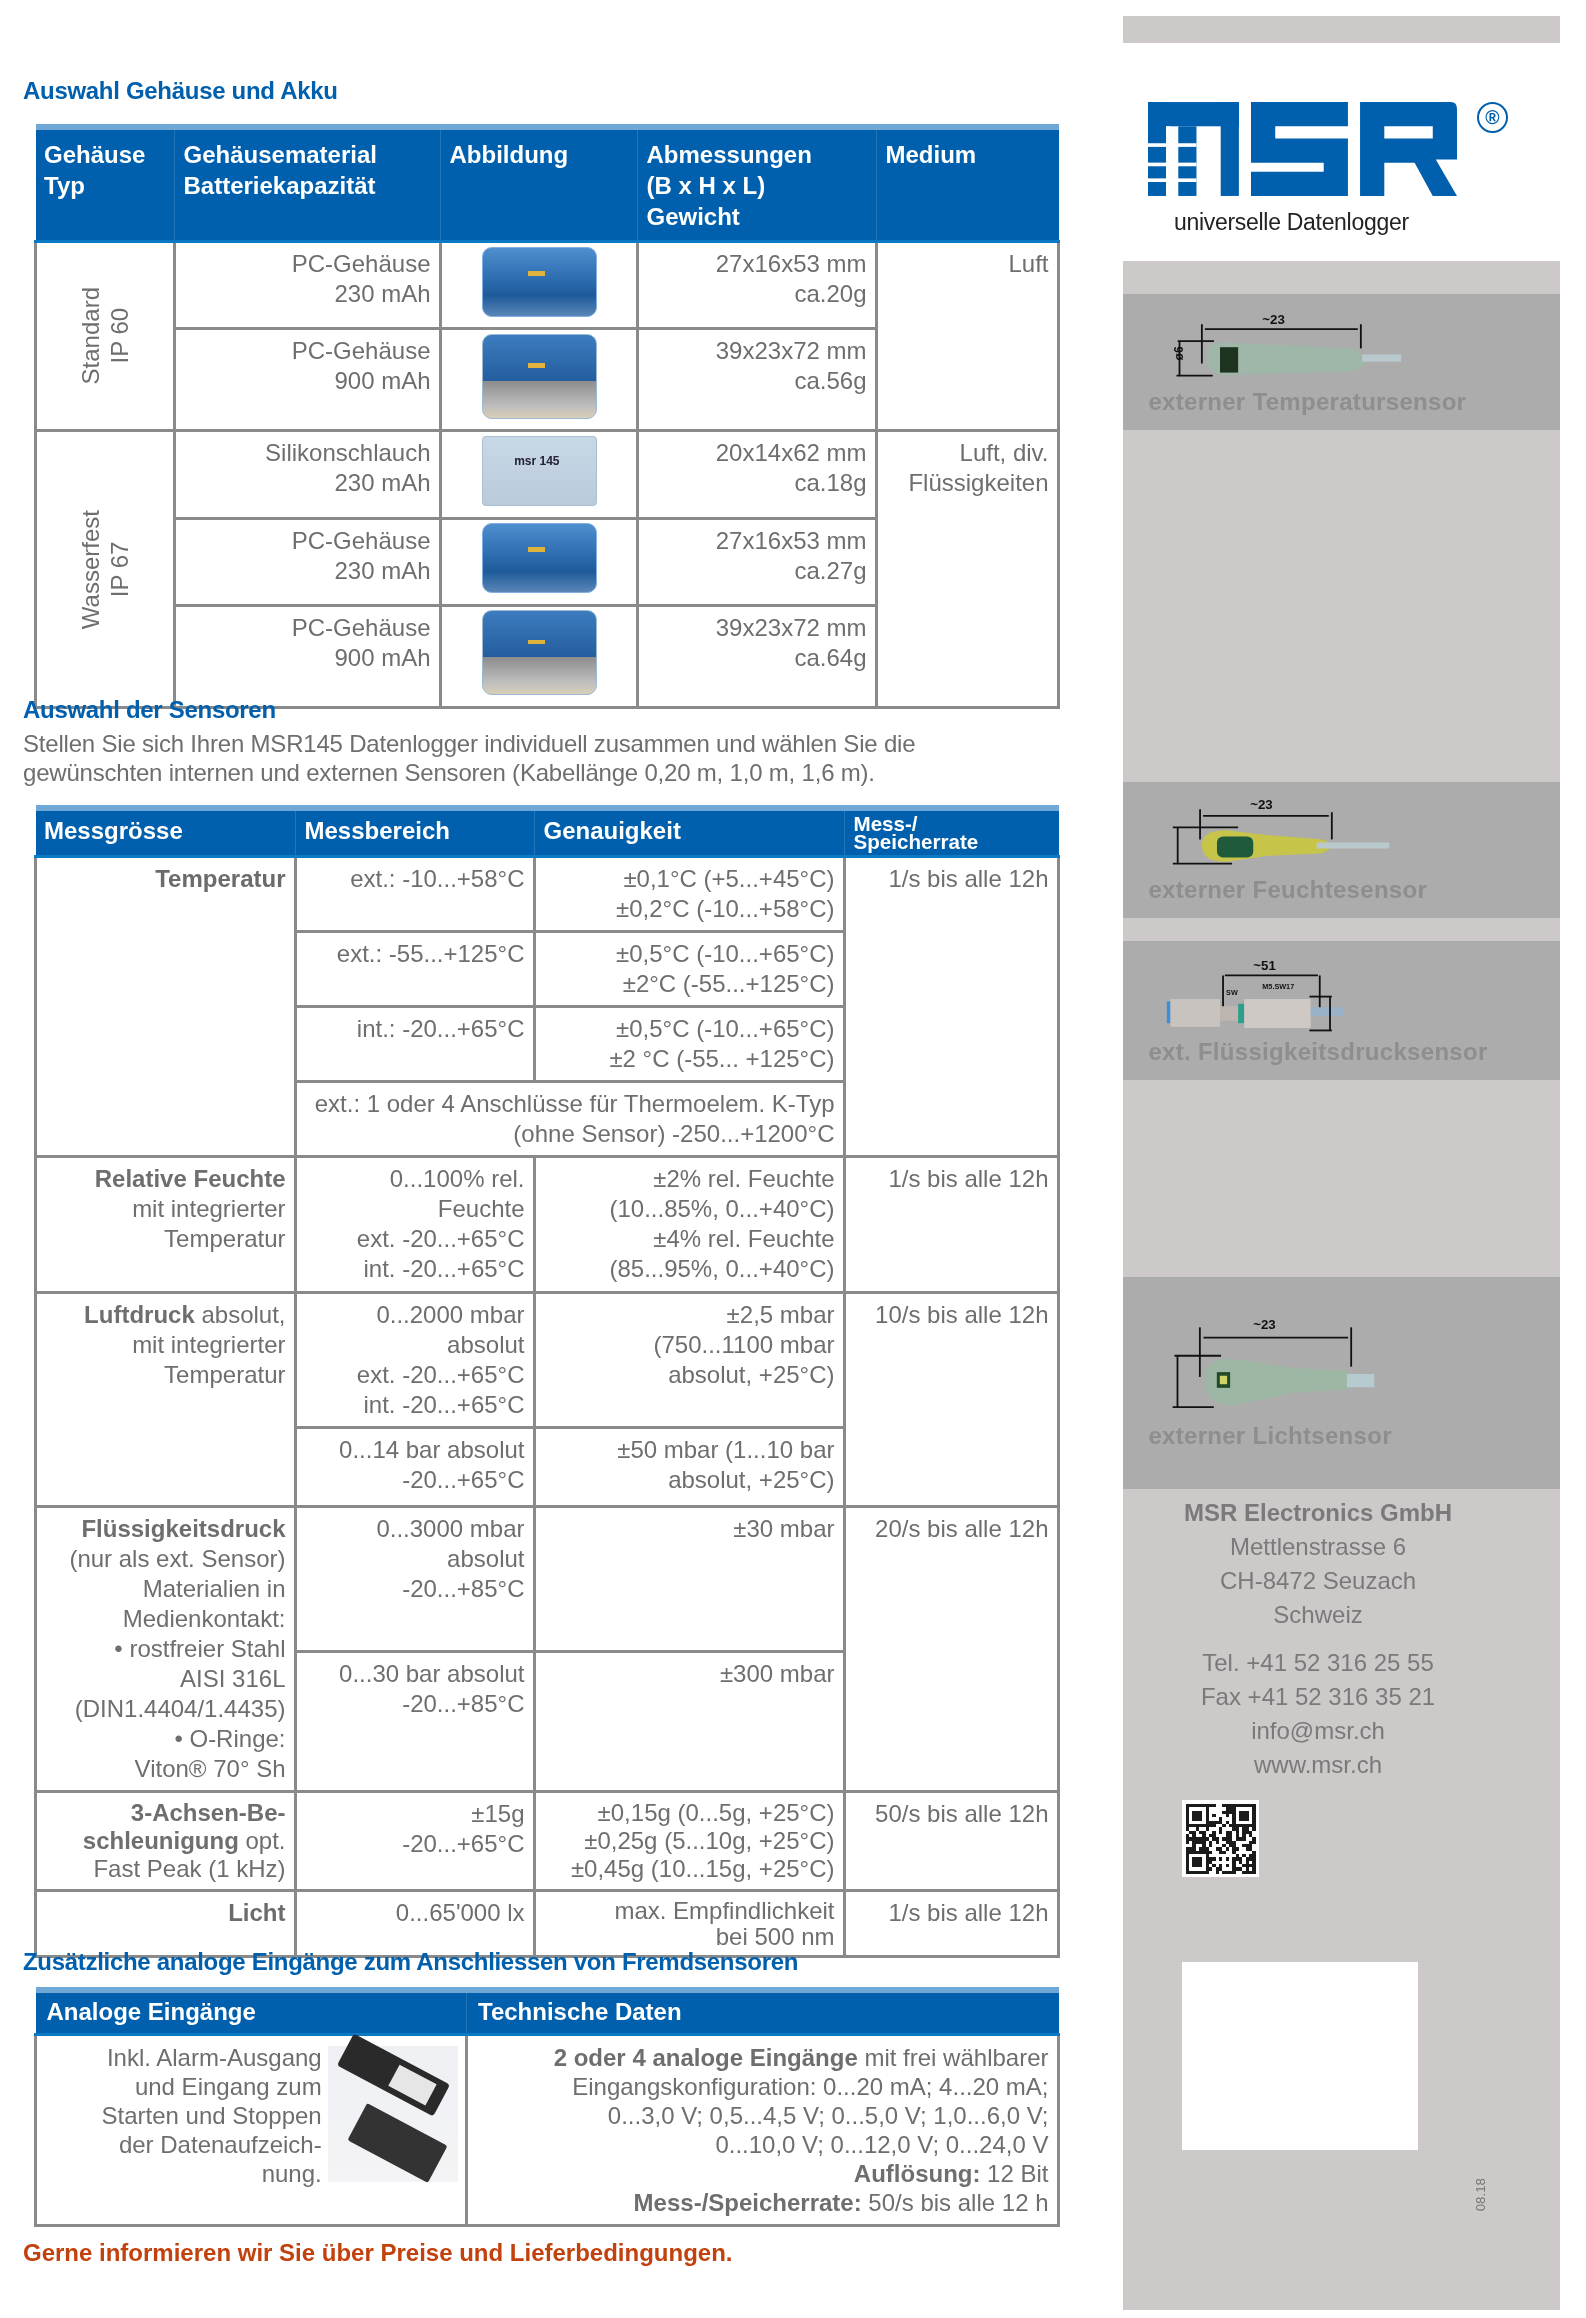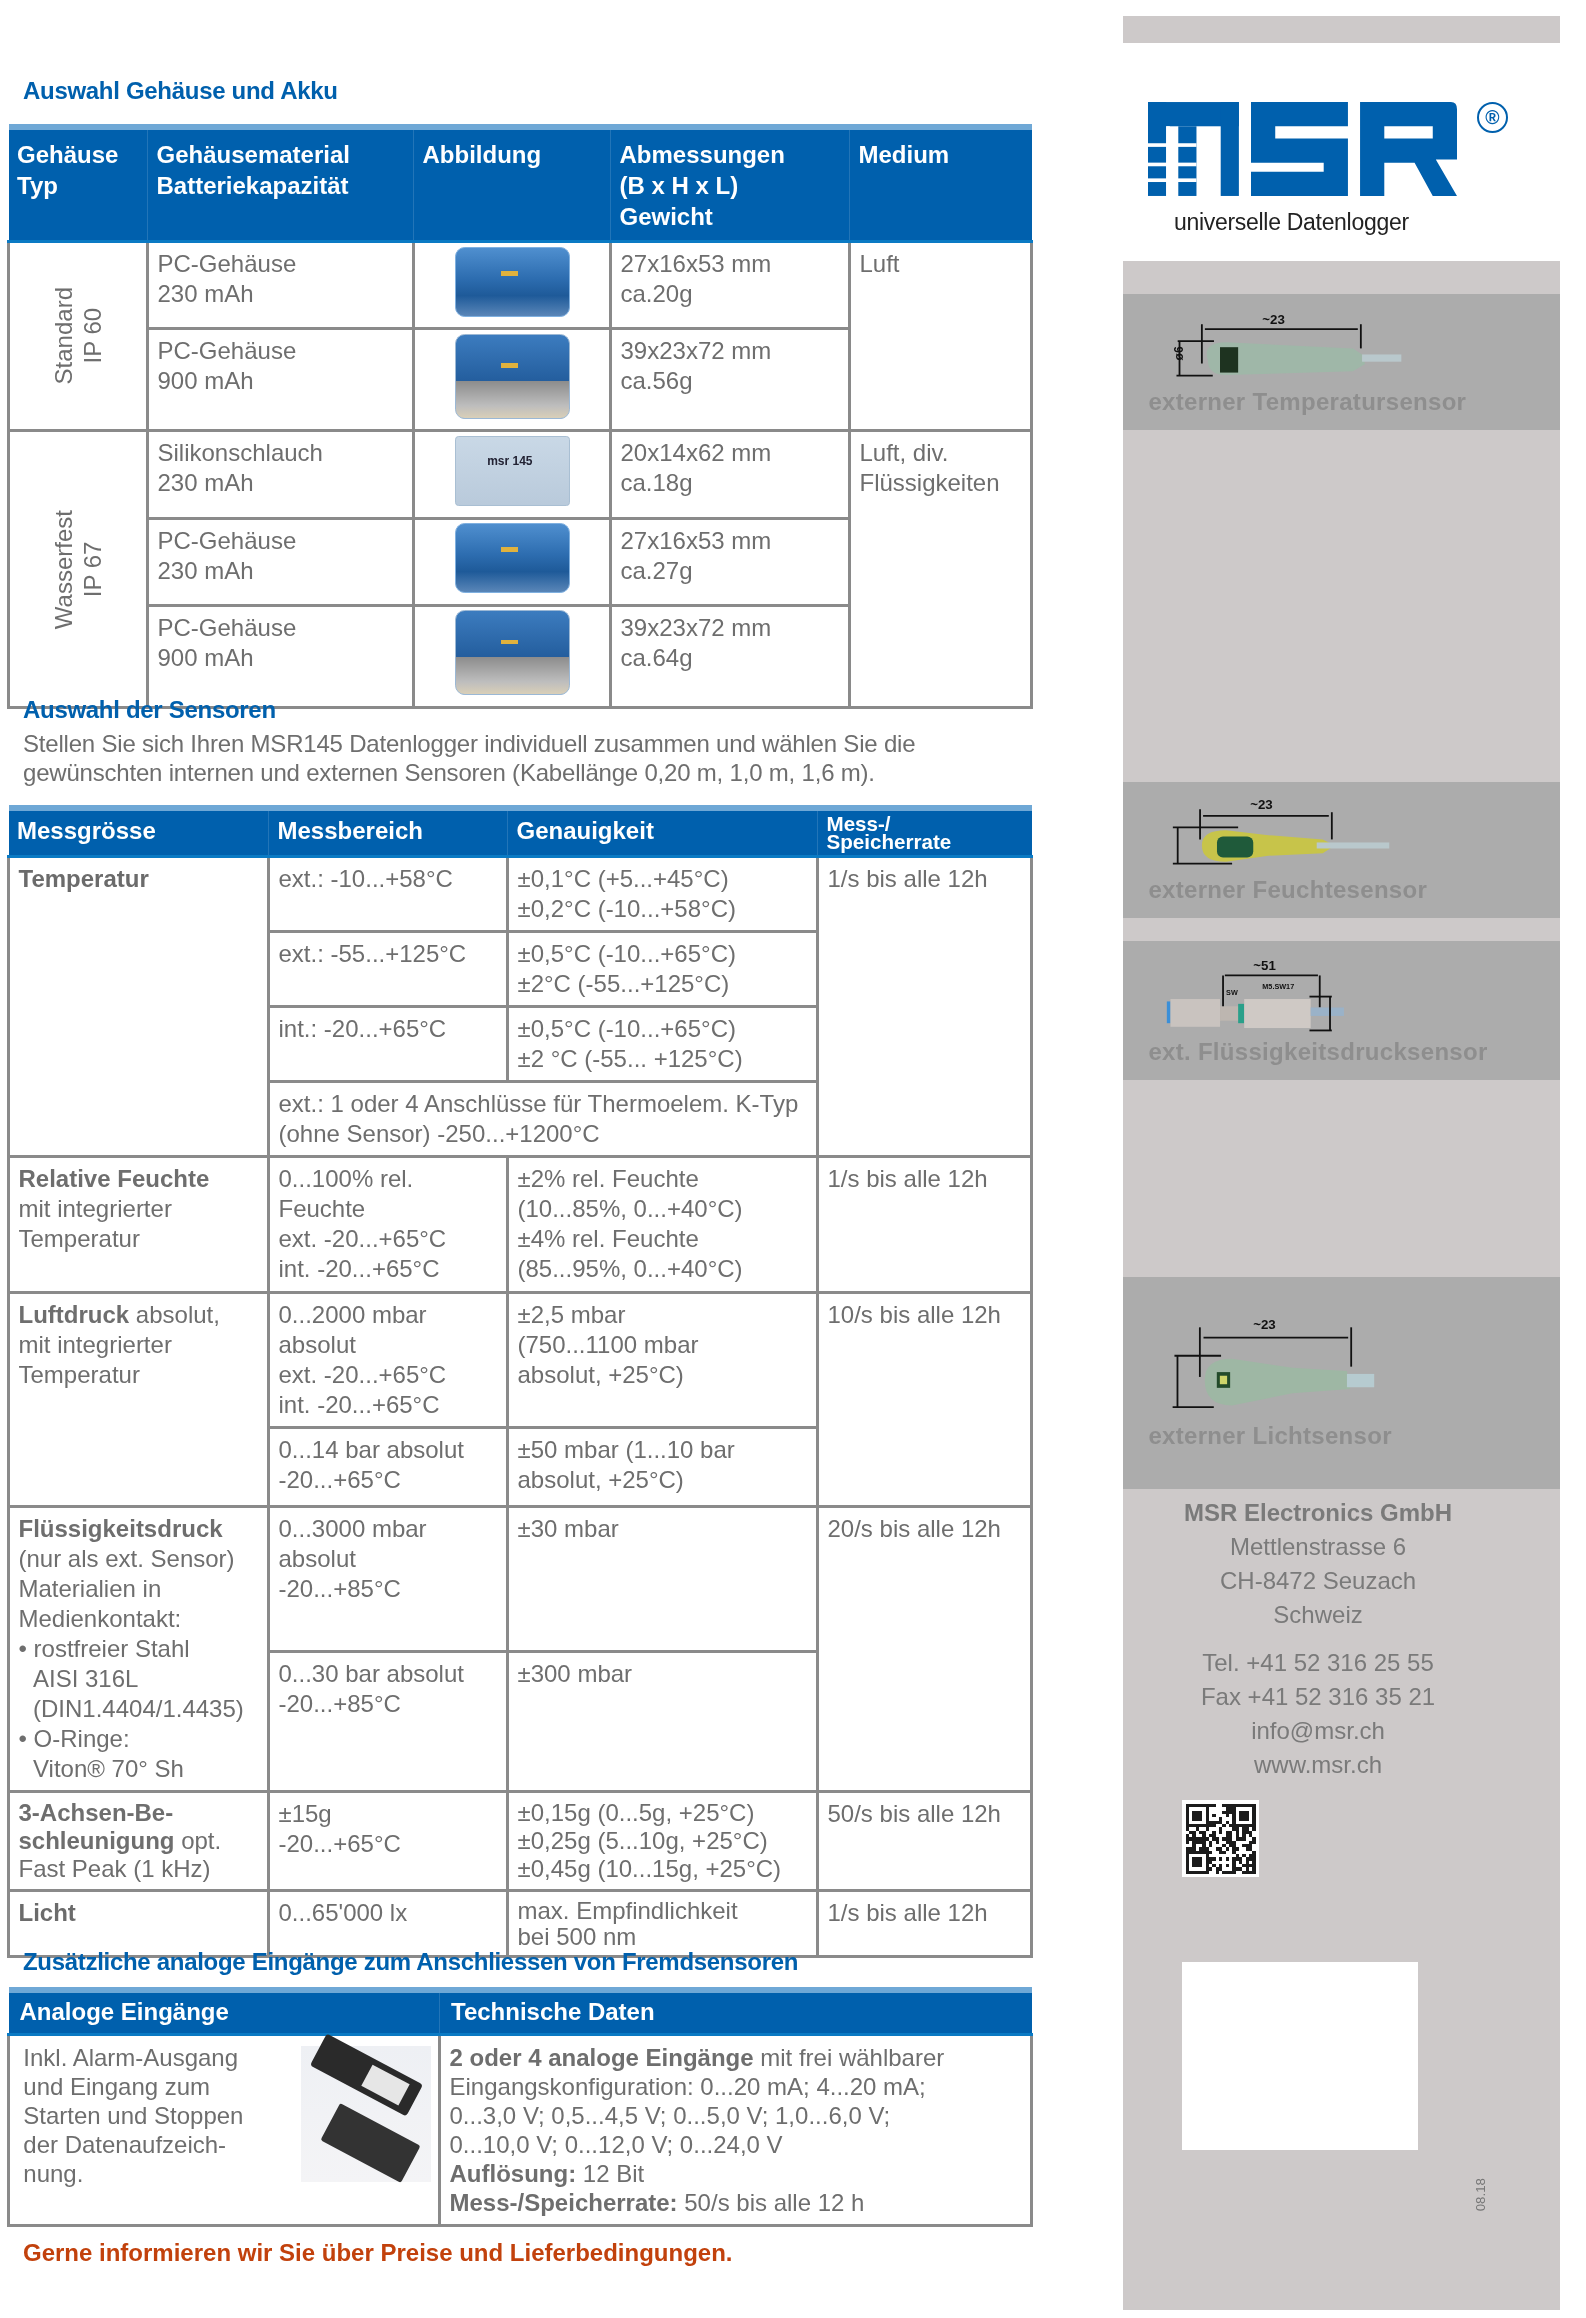--- a/index.html
+++ b/index.html
@@ -1,25 +1,25 @@
 <!DOCTYPE html>
 <html style="font-size:9.7px"><head>
 <meta charset="utf-8">
 <style>
   * { box-sizing: border-box; margin: 0; padding: 0; }
   html, body { width: 1587px; height: 2319px; background: #ffffff; overflow: hidden; }
   body { position: relative; font-family: "Liberation Sans", sans-serif; color: #6b6b6b; }
 
   .h-blue { position: absolute; left: 23px; color: #0060ad; font-weight: bold; font-size: 24px; letter-spacing: -0.3px; }
 
-  table { border-collapse: collapse; position: absolute; left: 7px; table-layout: fixed; }
+  table { border-collapse: collapse; position: absolute; left: 34px; table-layout: fixed; }
   th { background: #0060ad; color: #ffffff; font-weight: bold; text-align: left; vertical-align: top;
        border-top: 6px solid #6fa8d6; border-bottom: 3.6px solid #0a7ac4; padding: 8.5px 8.5px; font-size: 24px; line-height: 31px; }
   th + th { border-left: 1.8px solid #ffffff22; }
-  td { border: 3px solid #8a8a8a; vertical-align: top; padding: 6px 8.5px; font-size: 24px; line-height: 30px; color: #6e6e6e; }
+  td { border: 3px solid #8a8a8a; vertical-align: top; padding: 6px 8.5px; font-size: 24px; line-height: 30px; color: #6e6e6e; text-align: right; }
   td.bold { font-weight: bold; color: #6b6b6b; }
 
   
   #t1 { top: 124px; width: 1023px; }
   #t1 th { height: 109px; }
   .vlabel { writing-mode: vertical-rl; transform: rotate(180deg); font-size: 24px; line-height: 29px; color: #6e6e6e; text-align: center; margin: 0 auto; }
   .vcell { text-align: center; vertical-align: middle; }
   .img-cell { padding: 3.6px 12px; text-align: center; vertical-align: middle; }
   .device { display: inline-block; width: 115px; border-radius: 9.7px; position: relative; }
   .device.small { height: 70px; background: linear-gradient(180deg, #4f8fcf 0%, #2d6db0 45%, #1e5a99 70%, #5a86b8 100%); border: 1.8px solid #7fb0e0; }

